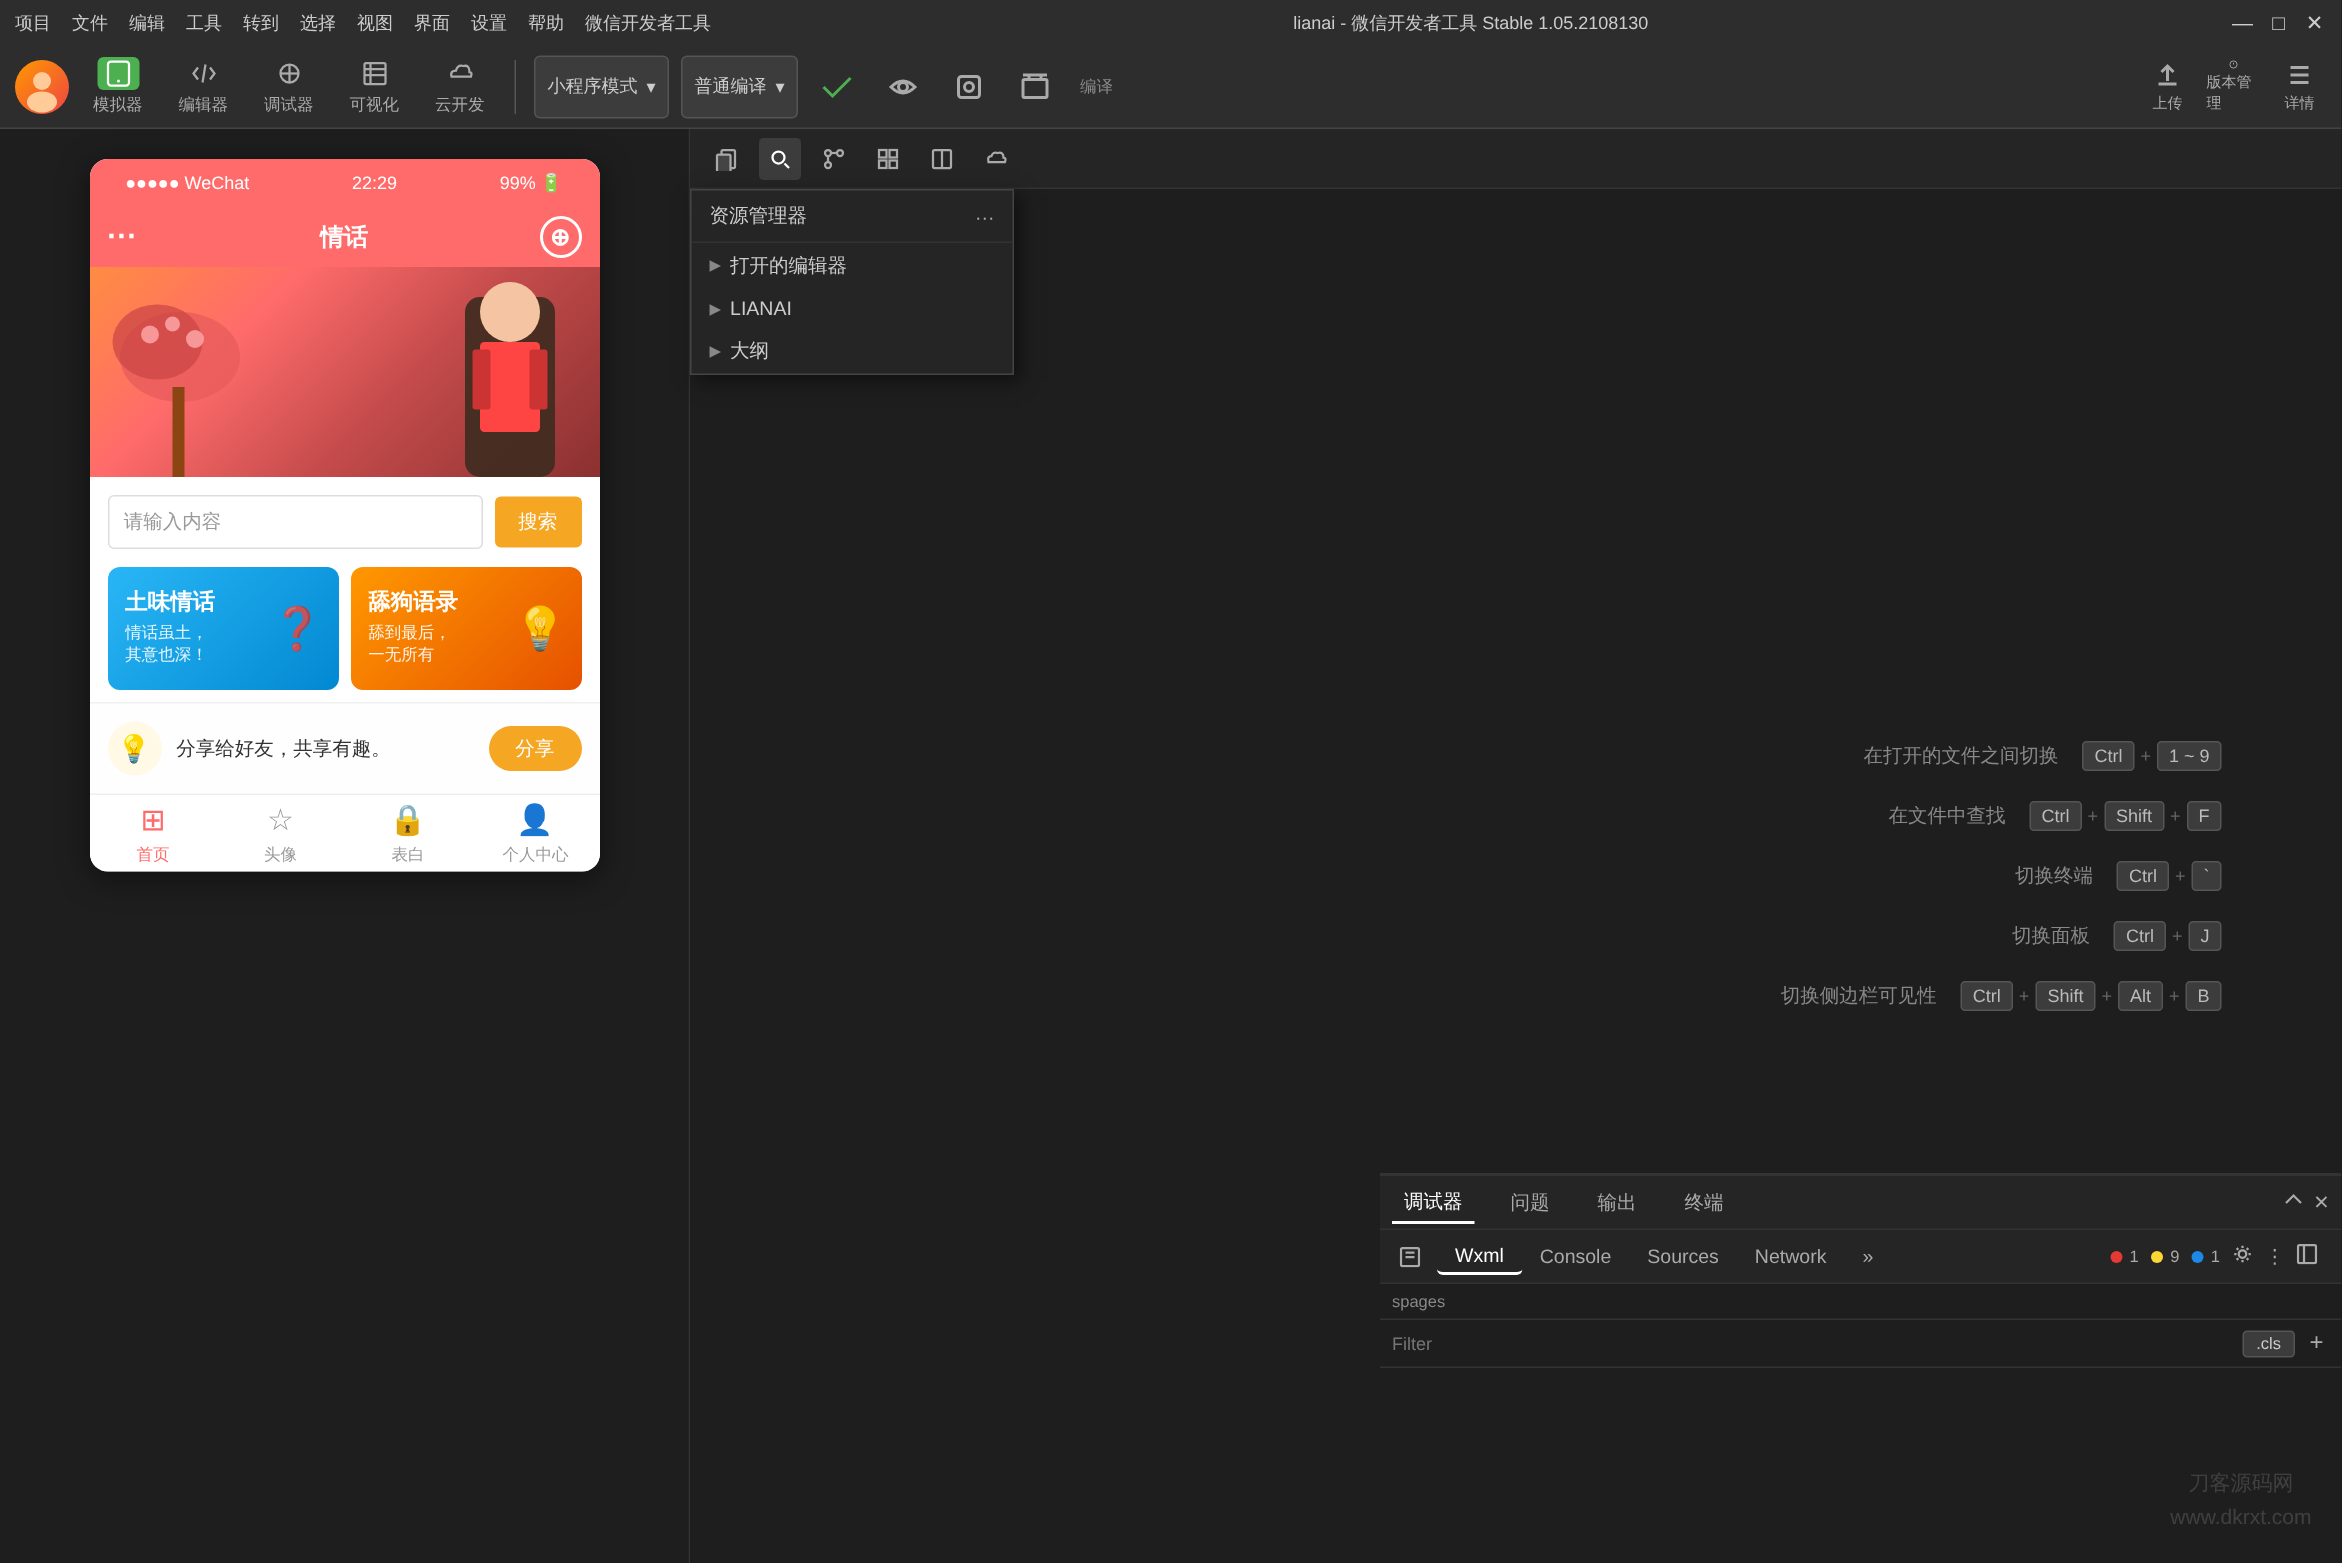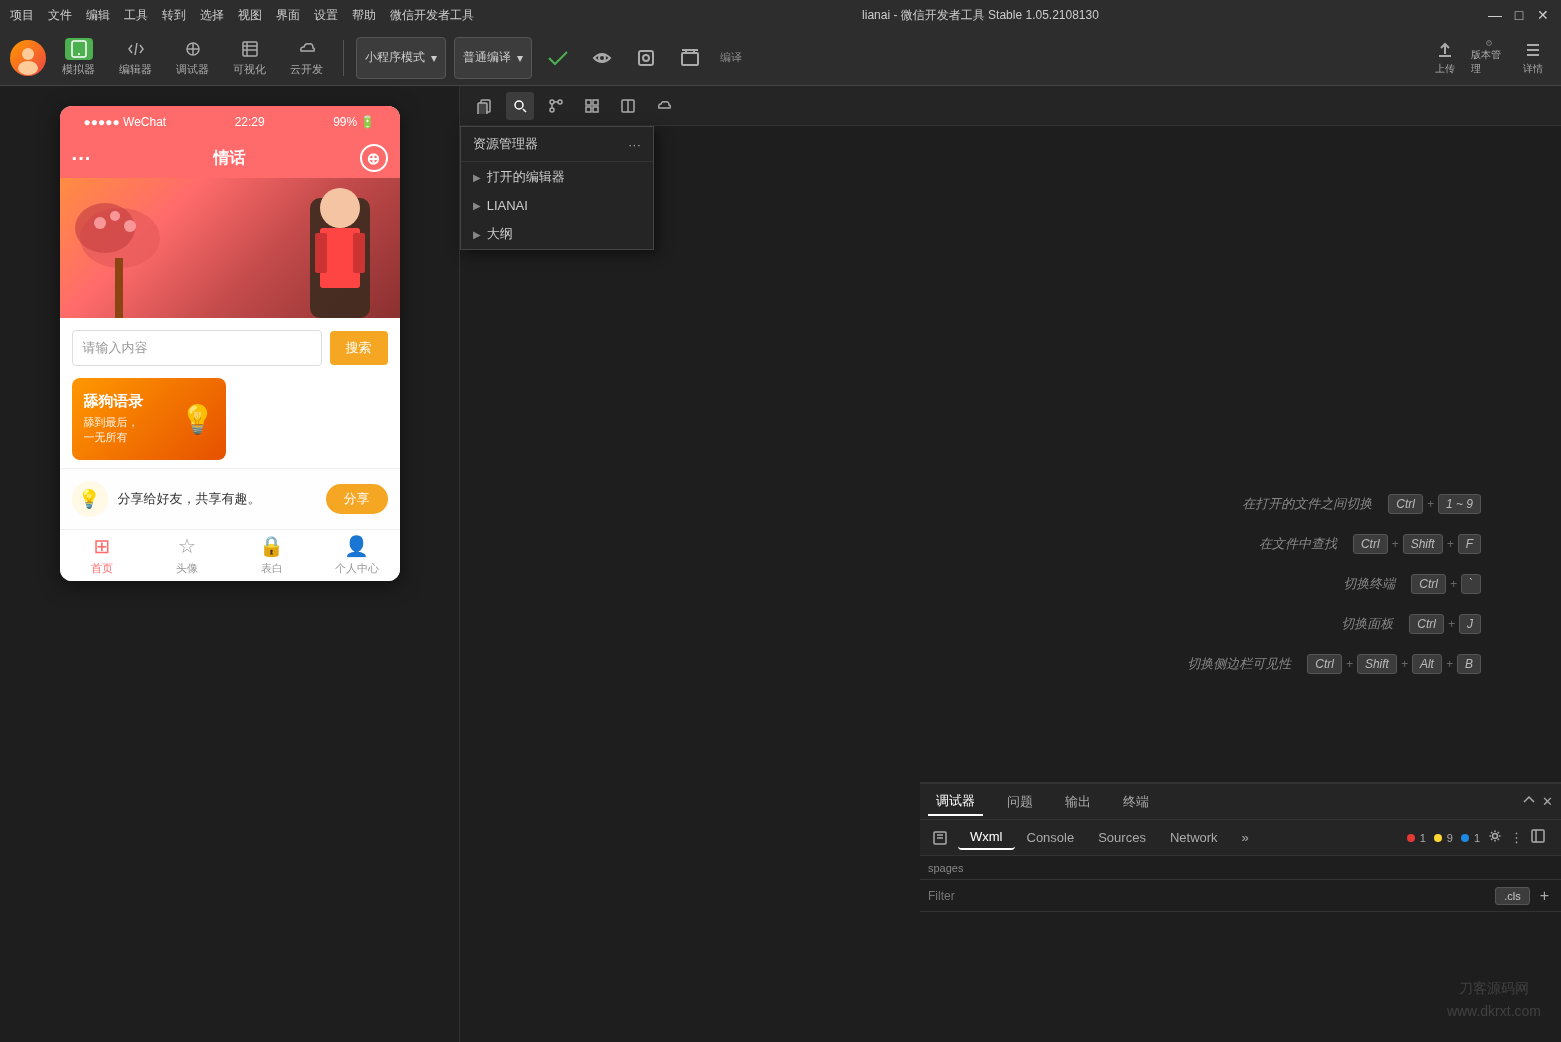--- a/index.html
+++ b/index.html
@@ -379,21 +379,21 @@
     .editor-icon-btn.active {
       color: white;
       background: #3c3c3c;
     }
 
     
     .resource-dropdown {
       position: absolute;
       top: 40px;
       left: 0;
-      width: 194px;
+      width: 216px;
       background: #252526;
       border: 1px solid #444;
       z-index: 100;
       box-shadow: 4px 4px 12px rgba(0,0,0,0.5);
     }
     .resource-header {
       display: flex;
       align-items: center;
       justify-content: space-between;
       padding: 8px 12px;
@@ -419,21 +419,20 @@
 
     
     .shortcuts-area {
       flex: 1;
       display: flex;
       flex-direction: column;
       align-items: flex-end;
       justify-content: center;
       padding: 40px 80px;
       gap: 20px;
-      font-style: italic;
     }
     .shortcut-row {
       display: flex;
       align-items: center;
       gap: 16px;
       font-size: 13px;
       color: #888;
     }
     .shortcut-label {
       text-align: right;
@@ -788,20 +787,28 @@
         </div>
 
         <div class="phone-search">
           <div class="search-input-fake">
             <span>请输入内容</span>
           </div>
           <div class="search-btn">搜索</div>
         </div>
 
         <div class="phone-grid">
+          <div class="grid-card card-blue">
+            <div class="card-title">土味情话</div>
+            <div class="card-sub">
+              <span>情话虽土，</span><br>
+              <span>其意也深！</span>
+            </div>
+            <span class="card-icon">❓</span>
+          </div>
           <div class="grid-card card-orange">
             <div class="card-title">舔狗语录</div>
             <div class="card-sub">
               <span>舔到最后，</span><br>
               <span>一无所有</span>
             </div>
             <span class="card-icon">💡</span>
           </div>
         </div>
 

